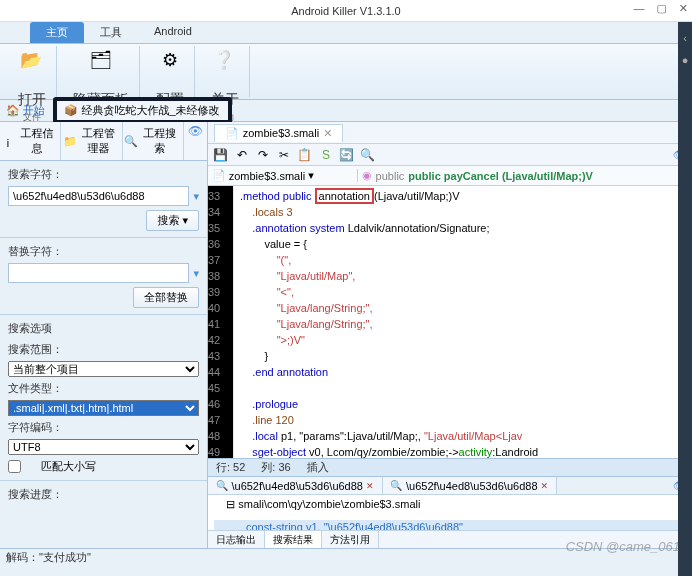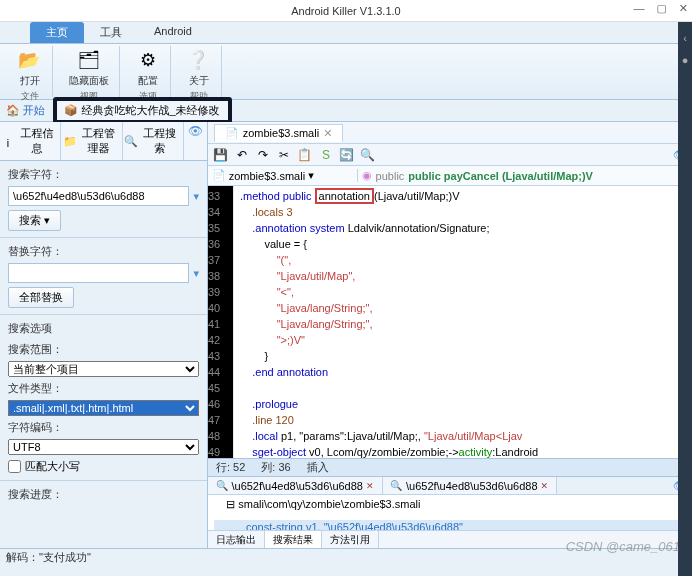--- a/index.html
+++ b/index.html
@@ -7,40 +7,40 @@
 .titlebar { height: 22px; background: #fff; display: flex; align-items: center; justify-content: center; position: relative; border-bottom: 1px solid #ddd; }
 .titlebar .title { font-size: 11px; color: #333; }
 .titlebar .winbtns { position: absolute; right: 4px; top: 2px; display: flex; gap: 12px; color: #666; }
 .ribbon-tabs { height: 22px; background: #e8f0f8; display: flex; padding-left: 30px; gap: 0; border-bottom: 1px solid #a8c4de; }
 .ribbon-tab { padding: 3px 16px; font-size: 11px; color: #333; cursor: pointer; }
 .ribbon-tab.active { background: #4a90d9; color: #fff; border-radius: 3px 3px 0 0; }
 .ribbon { height: 56px; background: linear-gradient(#f4f9fd, #e2eef8); border-bottom: 1px solid #a8c4de; display: flex; padding: 2px 8px; gap: 6px; }
 .ribbon-group { display: flex; flex-direction: column; align-items: center; padding: 0 4px; border-right: 1px solid #c0d4e8; }
 .ribbon-btn { display: flex; flex-direction: column; align-items: center; gap: 2px; padding: 2px 6px; cursor: pointer; }
 .ribbon-btn .icon { width: 24px; height: 24px; display: flex; align-items: center; justify-content: center; font-size: 18px; }
-.ribbon-btn .lbl { font-size: 10px; color: #333; }
+.ribbon-btn .lbl { font-size: 14px; color: #333; margin-top: 17px; }
 .ribbon-group-lbl { font-size: 9px; color: #666; margin-top: auto; }
 .tabs-bar { height: 22px; background: #e8f0f8; border-bottom: 1px solid #a8c4de; display: flex; align-items: center; padding: 0 6px; gap: 8px; }
 .tabs-bar .home { color: #2a6fc7; font-size: 11px; display: flex; align-items: center; gap: 3px; }
 .tabs-bar .proj-tab { background: #f0f6fc; border: 4px solid #0f172a; padding: 2px 8px; font-size: 11px; border-radius: 3px 3px 0 0; }
 .main { display: flex; height: calc(100% - 150px); }
 .left-panel { width: 208px; background: #e8f0f8; border-right: 1px solid #a8c4de; display: flex; flex-direction: column; overflow: hidden; }
 .left-tabs { display: flex; border-bottom: 1px solid #a8c4de; background: #f0f6fc; }
 .left-tab { flex: 1; padding: 4px 2px; font-size: 10px; text-align: center; border-right: 1px solid #c0d4e8; cursor: pointer; display: flex; align-items: center; justify-content: center; gap: 2px; }
 .left-tab .ico { width: 12px; height: 12px; display: inline-block; }
 .left-section { padding: 6px 8px; border-bottom: 1px solid #c0d4e8; }
 .left-section .sec-lbl { font-size: 11px; color: #333; margin-bottom: 4px; }
 .input-row { display: flex; gap: 4px; margin-bottom: 4px; align-items: center; }
 .input-row input[type=text], .input-row select { flex: 1; border: 1px solid #a8c4de; padding: 2px 4px; font-size: 11px; background: #fff; height: 20px; }
 .btn { background: linear-gradient(#fefefe,#e8f0f8); border: 1px solid #a8c4de; padding: 2px 10px; font-size: 11px; cursor: pointer; border-radius: 2px; }
-.btn-row { display: flex; justify-content: flex-start; gap: 4px; }
+.btn-row { display: flex; justify-content: flex-end; gap: 4px; }
 .sel-row { display: flex; gap: 4px; margin-bottom: 4px; }
 .sel-row select { flex: 1; }
 .sel-hl { background: #2a6fc7; color: #fff; }
-.chk-row { display: flex; align-items: center; gap: 4px; font-size: 11px; margin-top: 4px; }
+.chk-row { display: flex; align-items: center; gap: 20px; font-size: 11px; margin-top: 4px; }
 .right-panel { flex: 1; display: flex; flex-direction: column; background: #fff; }
 .file-tab-bar { height: 22px; background: #f0f6fc; border-bottom: 1px solid #c0d4e8; display: flex; align-items: center; padding-left: 6px; }
 .file-tab { background: #fff; border: 1px solid #c0d4e8; border-bottom: none; padding: 2px 10px; font-size: 11px; display: flex; align-items: center; gap: 4px; }
 .file-tab .close { color: #999; cursor: pointer; }
 .toolbar { height: 22px; background: #f0f6fc; border-bottom: 1px solid #c0d4e8; display: flex; align-items: center; padding: 0 4px; gap: 3px; }
 .toolbar .tbtn { width: 18px; height: 18px; display: flex; align-items: center; justify-content: center; cursor: pointer; border: 1px solid transparent; font-size: 12px; }
 .crumb-bar { height: 20px; background: #f8fbfe; border-bottom: 1px solid #c0d4e8; display: flex; align-items: center; font-size: 11px; }
 .crumb-bar .crumb-l { width: 150px; padding: 0 4px; border-right: 1px solid #c0d4e8; display: flex; align-items: center; gap: 3px; }
 .crumb-bar .crumb-r { flex: 1; padding: 0 4px; display: flex; align-items: center; gap: 4px; }
 .code-area { flex: 1; display: flex; overflow: hidden; background: #fff; font-family: Consolas, monospace; font-size: 12px; }

